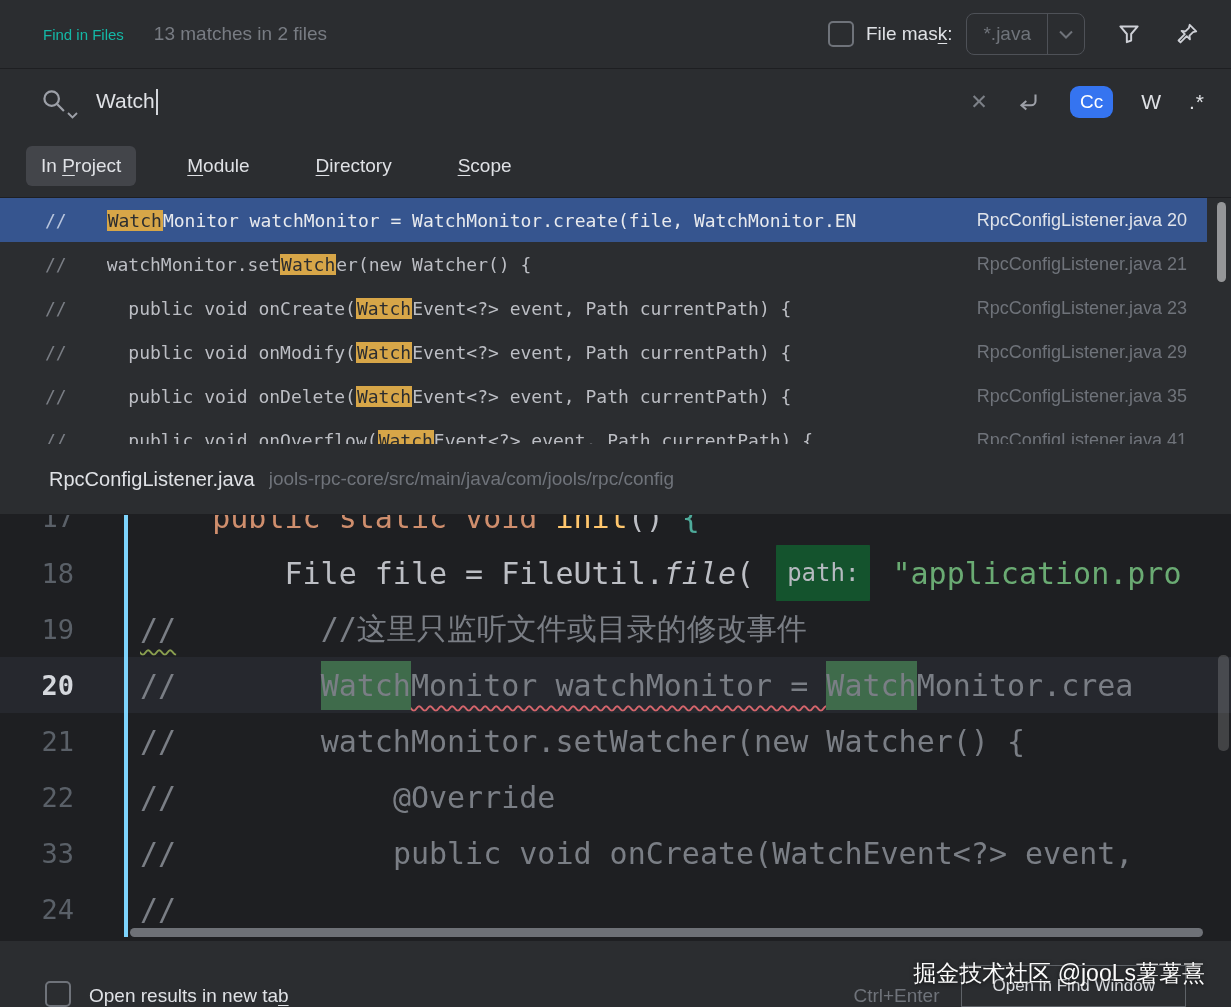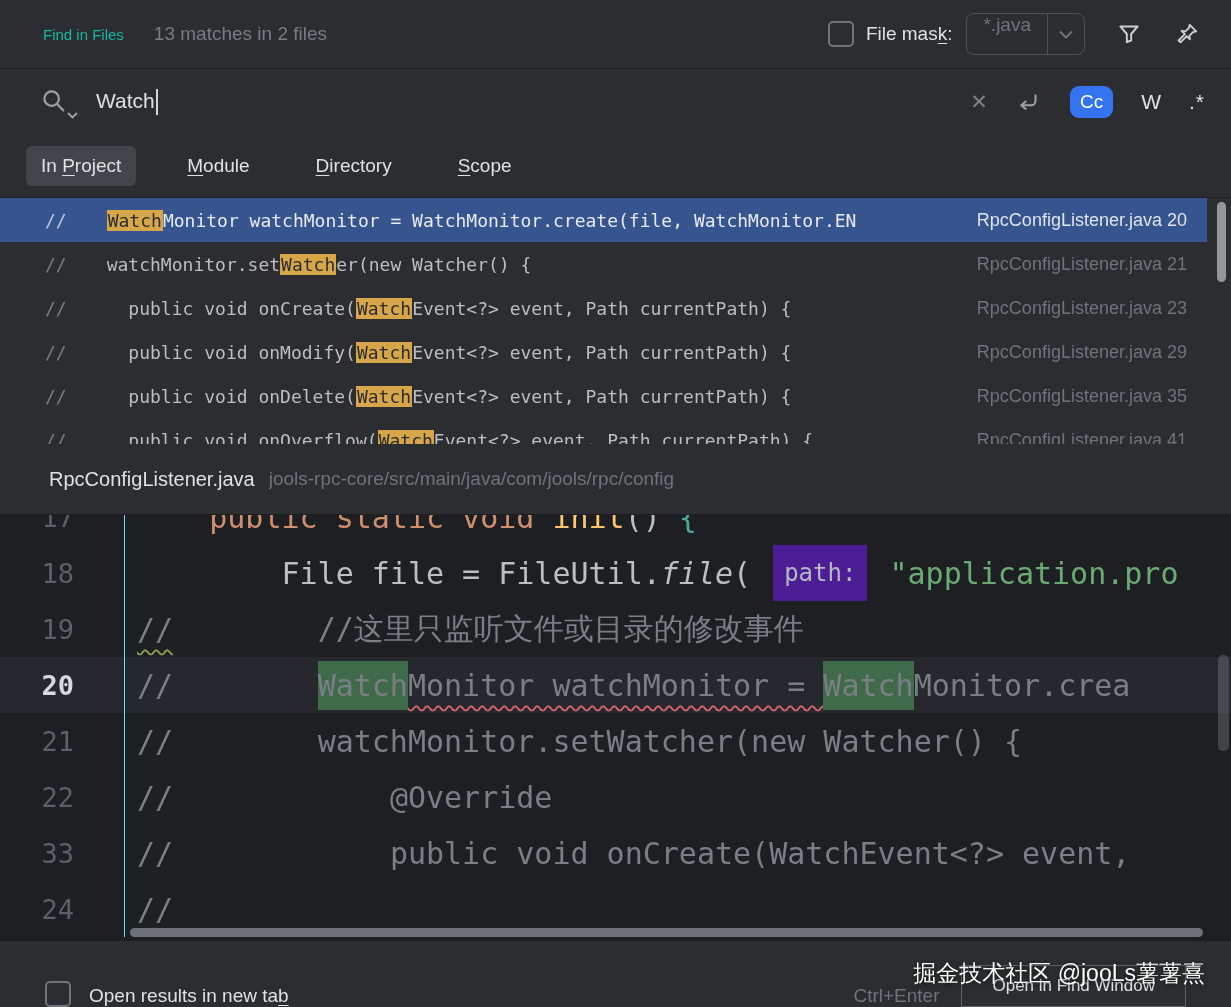--- a/index.html
+++ b/index.html
@@ -9,21 +9,21 @@
     display:flex;flex-direction:column;
   }
   
   .topbar{flex:none;height:68px;display:flex;align-items:center;padding:0 30px 0 43px;border-bottom:1px solid #1e1f22;}
   .title{font-size:15px;font-weight:normal;color:#14b8a6;}
   .status{margin-left:30px;font-size:19px;color:#787c83;}
   .spacer{flex:1;}
   .checkbox{width:22px;height:22px;border:2px solid #6f737a;border-radius:5px;background:transparent;flex:none;}
   .fm-label{margin-left:12px;font-size:19px;color:#dfe1e5;white-space:pre;}
   .mn{text-decoration:underline;text-underline-offset:3px;}
-  .combo{margin-left:14px;display:flex;height:40px;border:1px solid #4e5157;border-radius:8px;background:#2b2d30;}
+  .combo{margin-left:14px;display:flex;align-items:center;height:40px;border:1px solid #4e5157;border-radius:8px;background:#2b2d30;}
   .combo-value{padding:0 16px;font-size:19px;color:#6f737a;}
   .combo-arrow{width:36px;height:100%;display:flex;align-items:center;justify-content:center;border-left:1px solid #4e5157;}
   .icon-btn{margin-left:30px;width:28px;height:28px;display:flex;align-items:center;justify-content:center;flex:none;}
   
   .searchrow{flex:none;height:66px;display:flex;align-items:center;padding:0 26px 0 40px;}
   .mag-wrap{position:relative;width:38px;height:30px;flex:none;}
   .mag-chevron{position:absolute;right:0;bottom:-2px;}
   .query{margin-left:18px;font-size:21px;color:#dfe1e5;white-space:pre;}
   .caret{display:inline-block;width:2px;height:26px;background:#d3d6db;vertical-align:middle;margin-left:1px;}
   .search-icons{margin-left:auto;display:flex;align-items:center;gap:28px;}
@@ -50,31 +50,31 @@
   .fileheader{flex:none;height:70px;display:flex;align-items:center;padding:0 26px 0 49px;background:#2b2d30;border-bottom:1px solid #1e1f22;}
   .fg-name{font-size:20px;color:#dfe1e5;}
   .fg-path{margin-left:14px;font-size:19px;color:#6f737a;white-space:nowrap;overflow:hidden;}
   
   .editor{flex:1;position:relative;background:#1e1f22;overflow:hidden;}
   .elines{position:absolute;top:-26px;left:0;right:0;}
   .eline{height:56px;display:flex;align-items:center;font-family:"DejaVu Sans Mono",monospace;font-size:30px;color:#bcbec4;}
   .eline.cur{background:#26282e;}
   .gut{flex:none;width:100px;padding-right:26px;box-sizing:border-box;text-align:right;font-size:27px;color:#5a6068;}
   .cur .gut{color:#d5d8dd;font-weight:bold;}
-  .ecode{border-left:1px solid #7dd3fc;margin-left:24px;padding-left:12px;white-space:pre;overflow:hidden;flex:1;height:100%;display:flex;align-items:center;}
+  .ecode{border-left:4px solid #7dd3fc;margin-left:24px;padding-left:12px;white-space:pre;overflow:hidden;flex:1;height:100%;display:flex;align-items:center;}
   .kw{color:#cf8e6d;}
   .fn{color:#ffc66d;}
   .br{color:#4eaa9a;}
   .str{color:#6aab73;}
   .cm{color:#7a7e85;}
   .it{font-style:italic;}
   .hl{background:#3f6b4b;padding:7px 0;}
   .wr{text-decoration-line:underline;text-decoration-style:wavy;text-decoration-color:#d5656c;text-decoration-thickness:2px;text-underline-offset:9px;}
   .wg{text-decoration-line:underline;text-decoration-style:wavy;text-decoration-color:#8a9f4f;text-decoration-thickness:2px;text-underline-offset:9px;}
-  .hint{display:inline-block;background:#4c1d95;color:#b6bac0;font-size:24px;line-height:40px;padding:14px 11px;border-radius:8px;vertical-align:middle;margin:0 4px;}
+  .hint{display:inline-block;background:#14532d;color:#b6bac0;font-size:24px;line-height:40px;padding:14px 11px;border-radius:8px;vertical-align:middle;margin:0 4px;}
   .editor-hthumb{position:absolute;left:130px;right:28px;bottom:3px;height:9px;background:#6e7177;border-radius:5px;}
   .editor-vthumb{position:absolute;right:2px;top:140px;width:11px;height:96px;background:rgba(255,255,255,.16);border-radius:5px;}
   
   .bottombar{flex:none;height:66px;display:flex;align-items:flex-end;padding:0 45px;border-top:1px solid #1e1f22;background:#2b2d30;position:relative;}
   .cb-label{margin-left:18px;font-size:19px;color:#dfe1e5;white-space:pre;}
   .shortcut{margin-left:auto;font-size:19px;color:#6f737a;}
   .open-btn{margin-left:22px;padding:10px 30px;border:1px solid #5f6368;border-radius:0;font-size:17px;color:#dfe1e5;background:transparent;white-space:nowrap;}
   .watermark{position:absolute;right:26px;bottom:18px;font-size:23px;color:#fafafa;text-shadow:0 1px 4px rgba(0,0,0,.65);white-space:nowrap;z-index:10;}
   svg{display:block;}
 </style>

